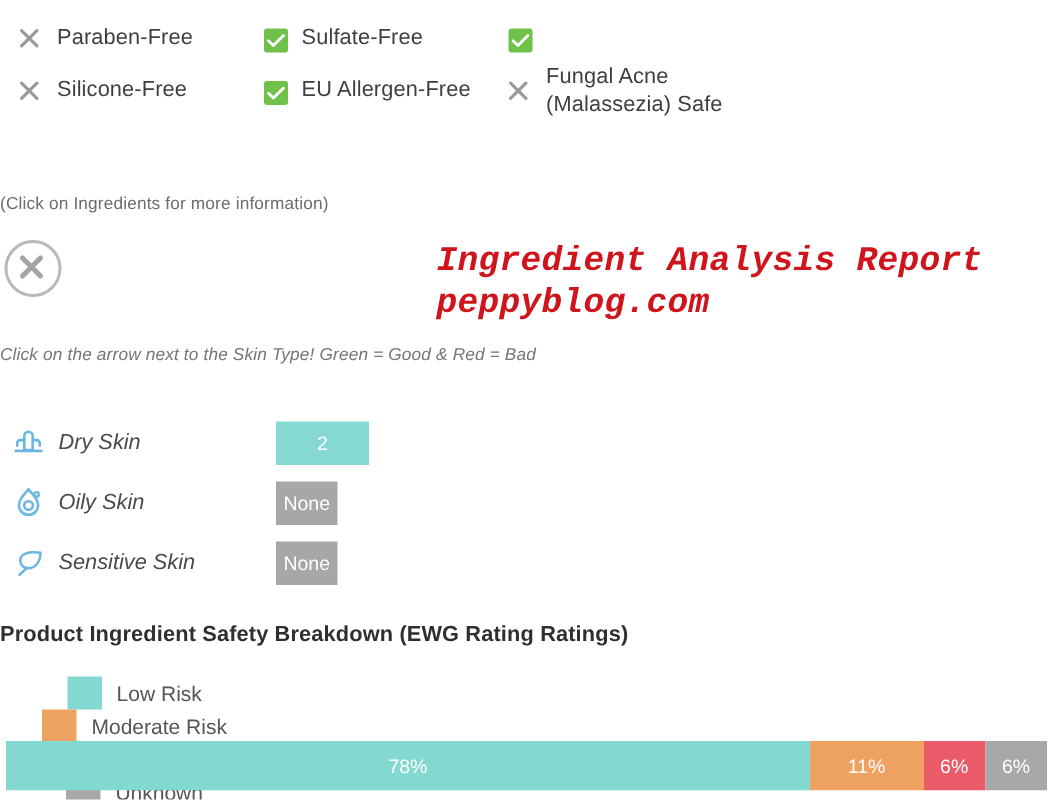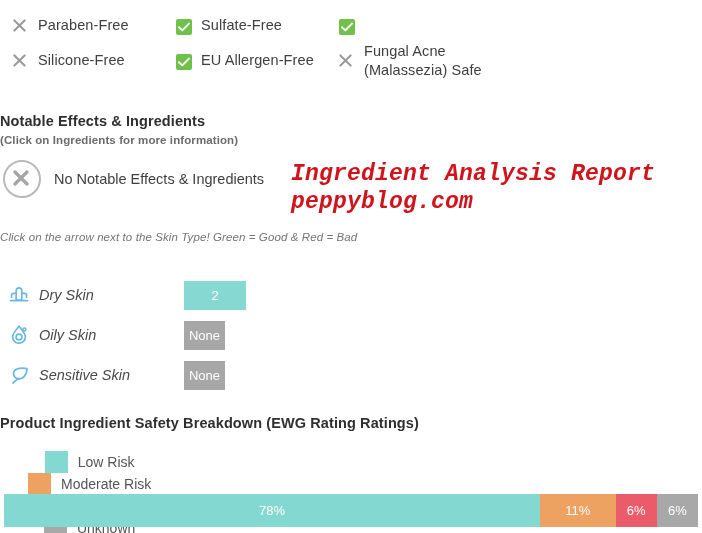--- a/index.html
+++ b/index.html
@@ -77,21 +77,21 @@
     color: #757575;
     font-size: 11.5px;
   }
 
   #notable-section {
     position: absolute;
     left: 0;
     top: 113px;
     width: 400px;
   }
-  #notable-sub { margin-top: 5px; font-weight: bold; }
+  #notable-sub { margin-top: 17px; }
 
   #notable-row {
     position: absolute;
     left: 3px;
     top: 160px;
     display: flex;
     align-items: center;
   }
   #notable-circle-icon {
     width: 34px;
@@ -276,31 +276,29 @@
         <svg width="13" height="13" viewBox="0 0 13 13">
           <path d="M1.4 1.4 L11.6 11.6 M11.6 1.4 L1.4 11.6" stroke="#9a9a9a" stroke-width="2.1" stroke-linecap="round"></path>
         </svg>
       </span>
       <span class="claim-label" style="white-space: pre-line;">Fungal Acne
 (Malassezia) Safe</span>
     </div>
   </div>
 
 <div id="notable-section">
-  <div class="section-title">Notable Effects &amp; Ingredients</div>
   <div class="section-sub" id="notable-sub">(Click on Ingredients for more information)</div>
 </div>
 
 <div id="notable-row">
   <span id="notable-circle-icon">
     <svg width="18" height="18" viewBox="0 0 18 18">
       <path d="M3 3 L15 15 M15 3 L3 15" stroke="#a5a5a5" stroke-width="3.4" stroke-linecap="round"></path>
     </svg>
   </span>
-  <span id="notable-row-label">No Notable Effects &amp; Ingredients</span>
 </div>
 
 <div id="watermark">Ingredient Analysis Report
 peppyblog.com</div>
 
 <div id="skin-section">
   <div class="section-sub italic" id="skin-sub">Click on the arrow next to the Skin Type! Green = Good &amp; Red = Bad</div>
 </div>
 
 <div id="skin-rows">

